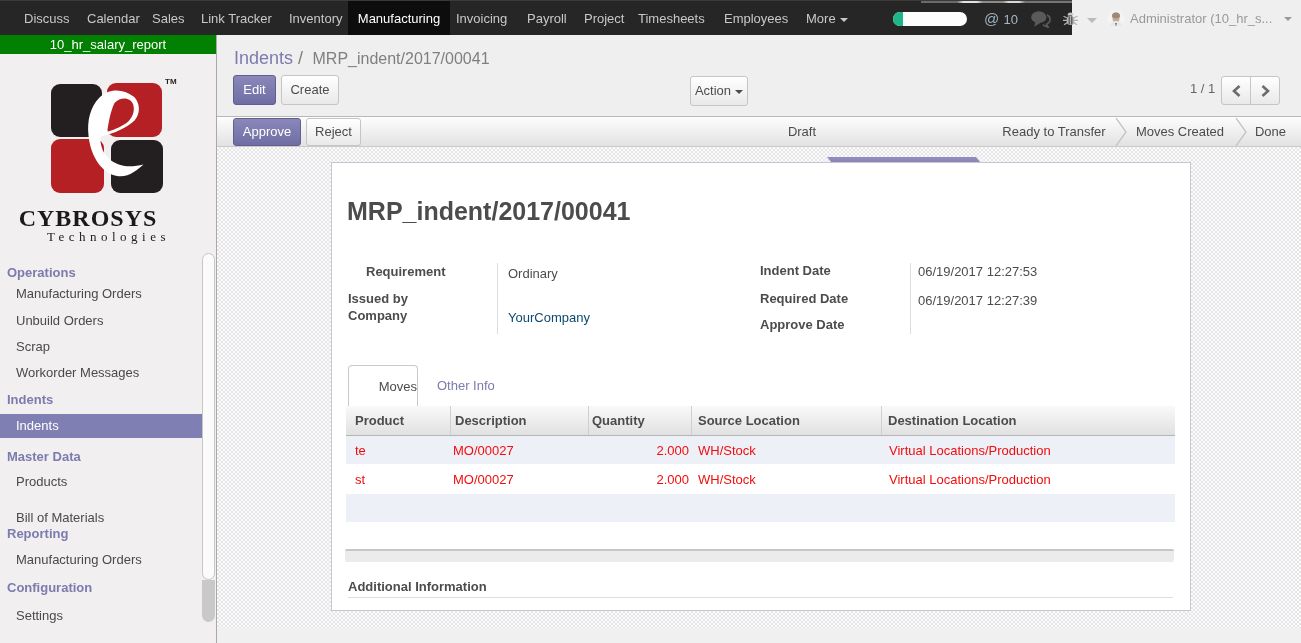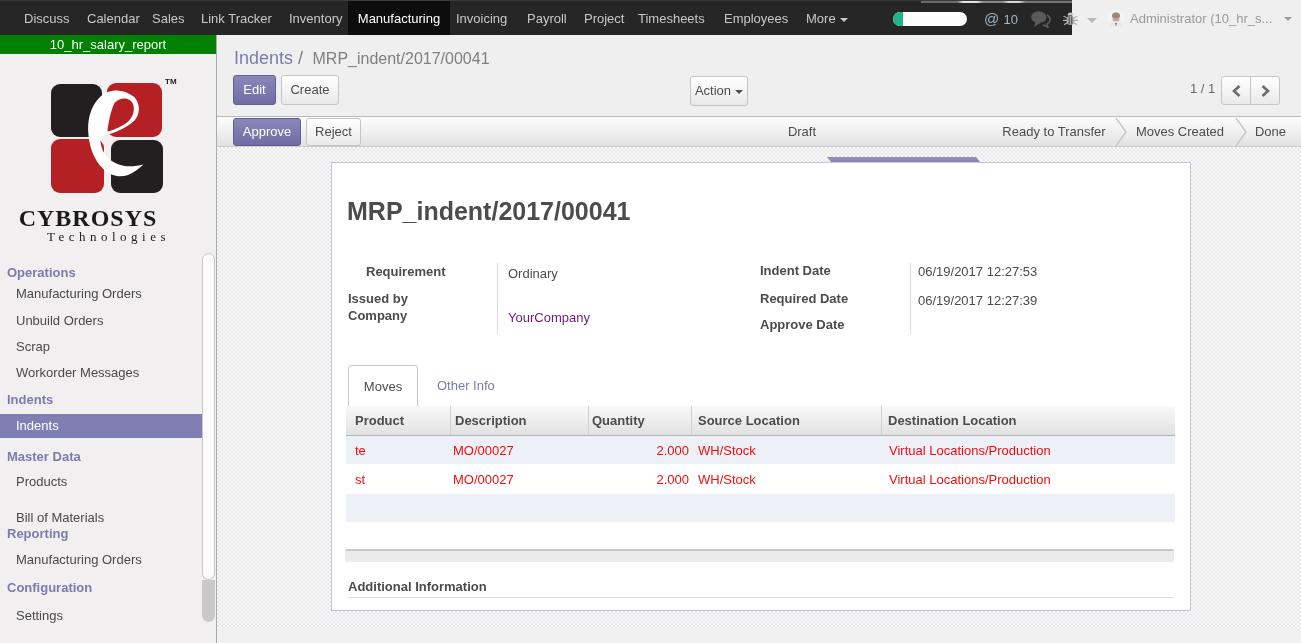--- a/index.html
+++ b/index.html
@@ -61,24 +61,24 @@
 
 #pager-num { position:absolute; left:973px; top:46px; width:30px; font-size:13px; color:#666; }
 .pagebtn { position:absolute; top:41px; width:30px; height:29px; background:linear-gradient(#ffffff,#e9e9e9); border:1px solid #c5c5c5; color:#555; font-weight:bold; text-align:center; line-height:27px; font-size:13px; }
 
 
 #sheet { position:absolute; left:114px; top:127px; width:860px; height:449px; background:#fff; border:1px solid #c7c7d2; }
 #sheet h1 { font-size:25px; color:#4c4c4c; font-weight:bold; }
 .lbl { position:absolute; font-weight:bold; color:#4c4c4c; white-space:nowrap; }
 .val { position:absolute; color:#4c4c4c; white-space:nowrap; }
 .vsep { position:absolute; width:1px; background:#ddd; }
-a.link { color:#701a75; text-decoration:none; }
-
-
-#tab-moves { position:absolute; left:16px; top:202px; width:70px; height:41px; background:#fff; border:1px solid #c8c8d0; border-bottom:none; border-radius:4px 4px 0 0; text-align:center; line-height:41px; color:#4c4c4c; }
+a.link { color:#0c4a6e; text-decoration:none; }
+
+
+#tab-moves { position:absolute; left:16px; top:202px; width:70px; height:41px; background:#fff; border:1px solid #c8c8d0; border-bottom:none; border-radius:4px 4px 0 0; text-align:right; line-height:41px; color:#4c4c4c; }
 #tab-other { position:absolute; left:105px; top:202px; height:41px; line-height:41px; color:#7c7bad; }
 
 
 #mtable { position:absolute; left:14px; top:243px; width:829px; }
 #thead { position:relative; height:30px; background:linear-gradient(#f9f9f9,#e1e1e1); border-bottom:1px solid #b5b5b5; }
 #thead .hc { position:absolute; top:0; height:29px; line-height:29px; font-weight:bold; color:#4c4c4c; }
 #thead .vline { position:absolute; top:0; width:1px; height:29px; background:#cfcfcf; }
 .trow { position:relative; height:29px; line-height:29px; color:#f20d0d; border-bottom:1px solid #fff; }
 .trow .tc { position:absolute; top:0; height:29px; }
 .lav { background:#eef0f8; }

